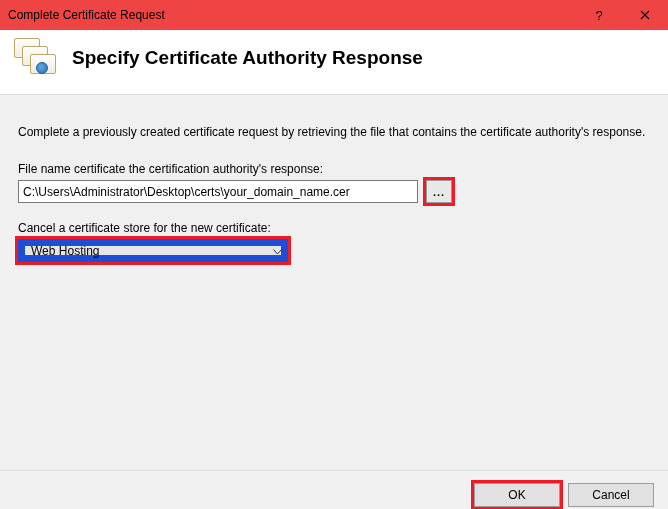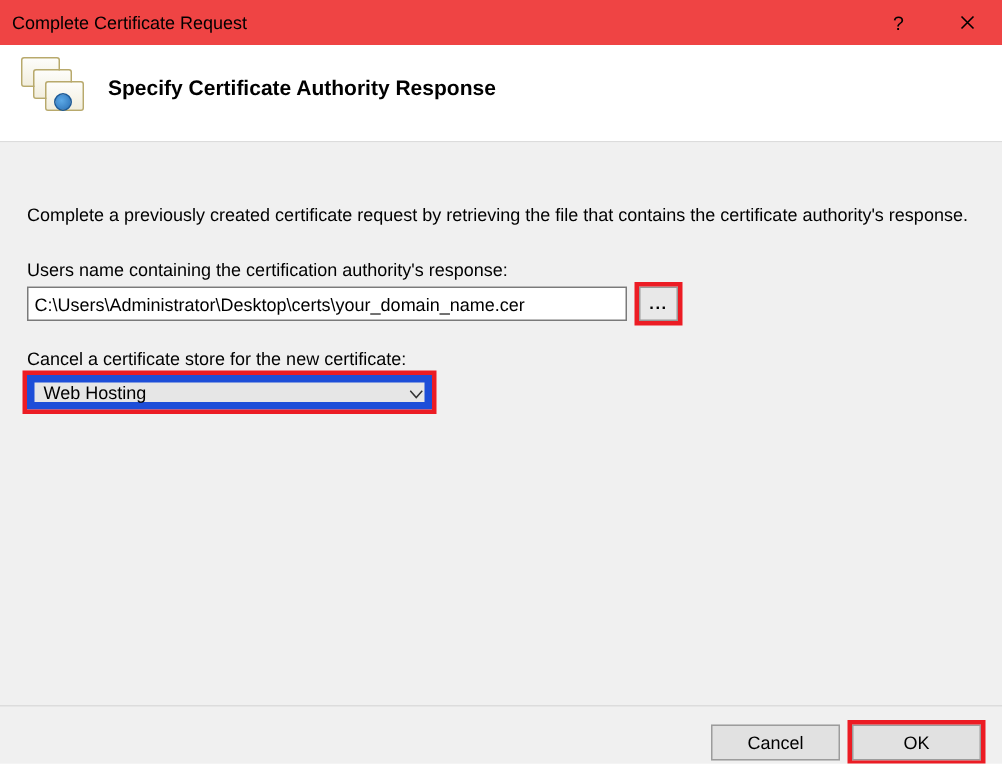--- a/index.html
+++ b/index.html
@@ -56,35 +56,35 @@
   .ribbon {
     position: absolute;
     left: 22px; top: 24px;
     width: 12px; height: 12px;
     background: radial-gradient(circle at 40% 40%, #5ca9e6, #2a6fb5);
     border-radius: 50%;
     border: 1px solid #1d5a96;
   }
   .header h1 {
     margin: 0;
-    font-size: 14px;
+    font-size: 19px;
     font-weight: 600;
   }
   .hr {
     height: 1px;
     background: #dcdcdc;
     margin: 0;
   }
   .content {
     background: #f0f0f0;
     padding: 24px 18px 10px 18px;
     height: 375px;
   }
   .intro {
-    margin: 16px 0 22px 0;
+    margin: 5px 0 22px 0;
     line-height: 1.35;
   }
   .label { display: block; margin-bottom: 4px; }
   .row { display: flex; align-items: flex-start; gap: 8px; margin-bottom: 18px; }
   .textbox {
     height: 23px;
     border: 1px solid #7a7a7a;
     background: #fff;
     padding: 0 4px;
     font: inherit;
@@ -103,21 +103,21 @@
   }
   .friendly-box { width: 270px; }
   .select-wrap {
     position: relative;
     width: 270px;
     height: 23px;
   }
   .select-box {
     width: 100%;
     height: 100%;
-    border: 5px solid #1d4ed8;
+    border: 7px solid #1d4ed8;
     background: #e6e6e6;
     display: flex;
     align-items: center;
     padding: 0 6px;
     font: inherit;
     text-align: right;
   }
   .select-chevron {
     position: absolute;
     right: 6px; top: 50%;
@@ -173,21 +173,21 @@
     <div class="ribbon"></div>
   </div>
   <h1>Specify Certificate Authority Response</h1>
 </div>
 <div class="hr"></div>
 
 <div class="content">
   <p class="intro">Complete a previously created certificate request by retrieving the file that contains the certificate authority's response.</p>
 
   <div class="field-block">
-    <span class="label">Users name containing the certification authority's response:</span>
+    <span class="label">File name certificate the certification authority's response:</span>
     <div class="row">
       <input type="text" class="textbox filepath-box" value="C:\Users\Administrator\Desktop\certs\your_domain_name.cer" style="">
       <div class="browse-btn highlight-red">
         <span>...</span>
       </div>
     </div>
   </div>
 
 
   <div class="field-block">
@@ -199,19 +199,19 @@
       <span class="select-chevron">
         <svg viewBox="0 0 9 6">
             <path d="M0.5 0.5 L4.5 5 L8.5 0.5" stroke="#333" stroke-width="1" fill="none"></path>
           </svg>
       </span>
     </div>
   </div>
 </div>
 
 <div class="footer">
+  <div class="btn highlight-red">
+    <span>OK</span>
+  </div>
   <div class="btn">
     <span>Cancel</span>
   </div>
-  <div class="btn highlight-red">
-    <span>OK</span>
-  </div>
 </div>
 
 </body></html>

